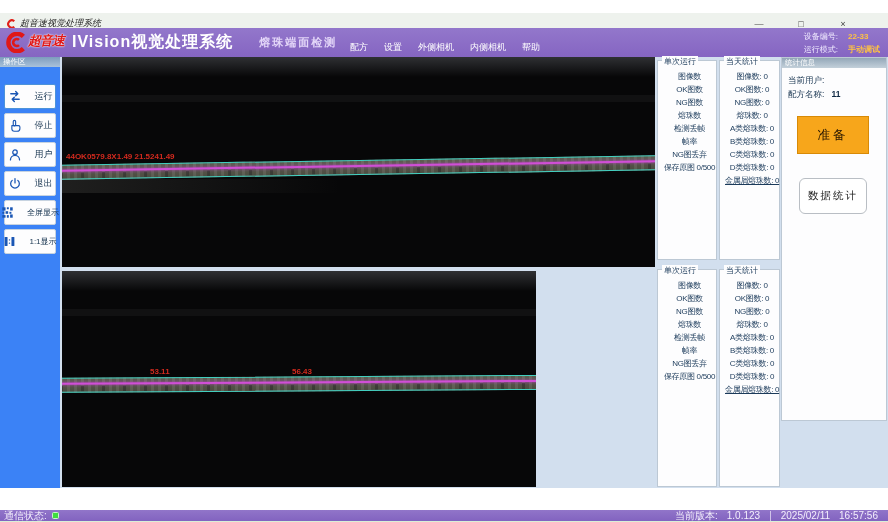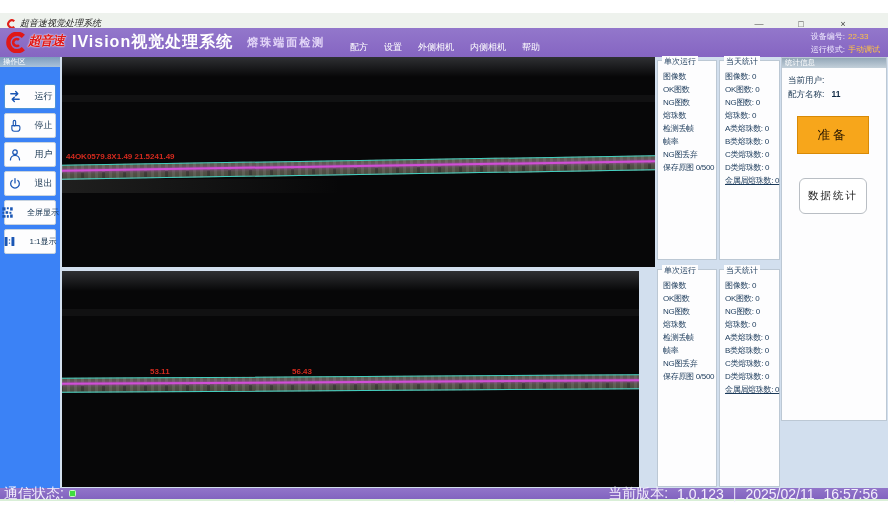--- a/index.html
+++ b/index.html
@@ -15,47 +15,47 @@
   .win-controls { margin-left:auto; display:flex; margin-right:18px; }
   .win-controls span { width:42px; text-align:center; font-size:9px; color:#444; cursor:default; }
 
   
   .header { position:absolute; left:0; top:28px; width:888px; height:29px;
             background:linear-gradient(180deg,#9377cb,#8565c2); display:flex; align-items:center; }
   .logo { display:flex; align-items:flex-start; margin-left:5px; }
   .logo-text { font-size:13px; font-weight:bold; font-style:italic; color:#e01818;
                text-shadow:0 0 2px #fff,0 0 1px #fff; margin-left:2px; letter-spacing:-1px; }
   .app-title { color:#fff; font-size:16px; font-weight:bold; margin-left:8px; letter-spacing:1px; }
-  .subtitle { color:#e3d6f8; font-size:11px; font-weight:bold; margin-left:14px; letter-spacing:2px; }
+  .subtitle { color:#e3d6f8; font-size:11px; font-weight:bold; margin-left:26px; letter-spacing:2px; }
   .menu { position:absolute; left:312px; bottom:3px; display:flex; gap:16px;padding-left:38px; }
   .menu-item { color:#fff; font-size:9px; cursor:default; }
   .device-info { position:absolute; right:8px; top:2px; font-size:8px; }
   .device-info .row { display:flex; line-height:13px; }
   .device-info .lbl { width:50px; text-align:right; color:#f0eaff; }
-  .device-info .val { margin-left:3px; color:#ffc342; font-weight:normal; }
+  .device-info .val { margin-left:10px; color:#ffc342; font-weight:bold; }
 
   
   .content { position:absolute; left:0; top:57px; width:888px; height:431px; background:#d2dfee; }
 
   
   .sidebar { position:absolute; left:0; top:57px; width:60px; height:431px; background:#3b82f6; }
   .side-head { height:10px; background:linear-gradient(180deg,#7d9cbd,#a9c2da); color:#fff;
                font-size:7.5px; line-height:10px; padding-left:3px; }
   .side-btns { display:flex; flex-direction:column; align-items:center; padding-top:17px; gap:4px; }
   .side-btn { width:52px; height:25px; background:#fdfdfe; border:1px solid #c7d3e0; border-radius:2px;
               display:flex; align-items:center; justify-content:center; gap:13px; cursor:default; }
   .side-btn.active { border:1px solid #4d93d9; }
   .side-btn .lab { font-size:9px; color:#16334f; white-space:nowrap; }
   .side-btn.small .lab { font-size:8px;text-align:center; }
   .side-btn svg { flex:none; }
 
   
   .camera { position:absolute; background:#070708; overflow:hidden; }
   .cam-top { left:62px; top:57px; width:593px; height:210px; }
-  .cam-bottom { left:62px; top:271px; width:577px; height:216px; }
+  .cam-bottom { left:62px; top:271px; width:474px; height:216px; }
   .camera .topglow { position:absolute; left:0; top:0; width:100%; height:20px;
                      background:linear-gradient(180deg,rgba(190,195,205,.22),rgba(190,195,205,0)); }
   .camera .streak { position:absolute; left:0; top:38px; width:100%; height:7px; background:rgba(255,255,255,.045); }
   .seam { position:absolute; left:-3px; width:599px; height:15px; }
   .cam-top .seam { top:103px; transform:rotate(-0.9deg); }
   .cam-bottom .seam { top:105px; transform:rotate(-0.35deg); }
   .band { position:absolute; inset:0; border:1px solid rgba(64,214,198,.95);
           background:
             repeating-linear-gradient(90deg, rgba(0,0,0,.38) 0 3px, rgba(0,0,0,0) 3px 21px) 0 100% / 21px 45% repeat-x,
             repeating-linear-gradient(90deg, rgba(255,255,255,.09) 0 3px, rgba(255,255,255,0) 3px 7px),
@@ -63,21 +63,21 @@
   .magenta { position:absolute; left:1px; right:1px; top:4px; height:2px; background:#d04fd6;
              box-shadow:0 0 3px #c040c8; }
   .reflect { position:absolute; left:0; top:122px; width:280px; height:14px;
              background:linear-gradient(90deg,rgba(205,205,192,.12),rgba(205,205,192,0)); }
   .anno { position:absolute; color:#d22a1e; font-size:8px; font-weight:bold; white-space:nowrap; letter-spacing:0; }
   .cam-top .anno { left:4px; top:95px; }
   .anno-b1 { left:88px; top:96px; }
   .anno-b2 { left:230px; top:96px; }
 
   
-  .stats-card { position:absolute; width:60px; background:#fdfdfe; border:1px solid #bcc8d4; }
+  .stats-card { position:absolute; width:60px; background:#fdfdfe; border:1px solid #bcc8d4;text-align:center; }
   .stats-card.wide { width:61px; }
   .stats-title { position:absolute; top:-5px; left:4px; background:#fdfdfe; padding:0 2px;
                  font-size:8px; color:#1b3a5a; white-space:nowrap; }
   .stats-rows { padding:9px 0 0 5px; }
   .stats-row { font-size:8px; line-height:13px; color:#1b3a5a; white-space:nowrap; letter-spacing:-0.3px; }
   .daily .stats-row:last-child { text-decoration:underline; }
   .p-sr-top { left:657px; top:60px; height:200px; }
   .p-dy-top { left:719px; top:60px; height:200px; }
   .p-sr-bot { left:657px; top:269px; height:218px; }
   .p-dy-bot { left:719px; top:269px; height:218px; }
@@ -93,23 +93,23 @@
   .btn-prepare { position:absolute; left:15px; top:58px; width:72px; height:38px;
                  background:#f7a61b; border:1px solid #d88a06; font-size:12.5px; letter-spacing:3px;
                  color:#241400; display:flex; align-items:center; justify-content:center; cursor:default;
                  font-family:inherit; }
   .btn-data { position:absolute; left:17px; top:120px; width:68px; height:36px;
               background:#fff; border:1px solid #b9bec4; border-radius:6px; font-size:10.5px;
               letter-spacing:2px; color:#222; display:flex; align-items:center; justify-content:center;
               cursor:default; font-family:inherit; }
 
   
-  .statusbar { position:absolute; left:0; top:488px; width:888px; height:13px;
+  .statusbar { position:absolute; left:0; top:510px; width:888px; height:13px;
                background:linear-gradient(180deg,#9175c9,#8263c0); border-bottom:2px solid #d9efd7;
-               display:flex; align-items:center; font-size:14px; color:#f3eefc; }
+               display:flex; align-items:center; font-size:10px; color:#f3eefc; }
   .statusbar .comm { margin-left:4px; }
   .comm-dot { width:7px; height:7px; background:#3fdc3f; border:1px solid #c8f5c8; border-radius:1.5px;
               margin-left:5px; }
   .sb-right { margin-left:auto; display:flex; align-items:center; gap:9px; padding-right:10px; }
   .sb-right .sep { opacity:.8; }
 </style>
 </head>
 <body>
 
 <div class="app">

